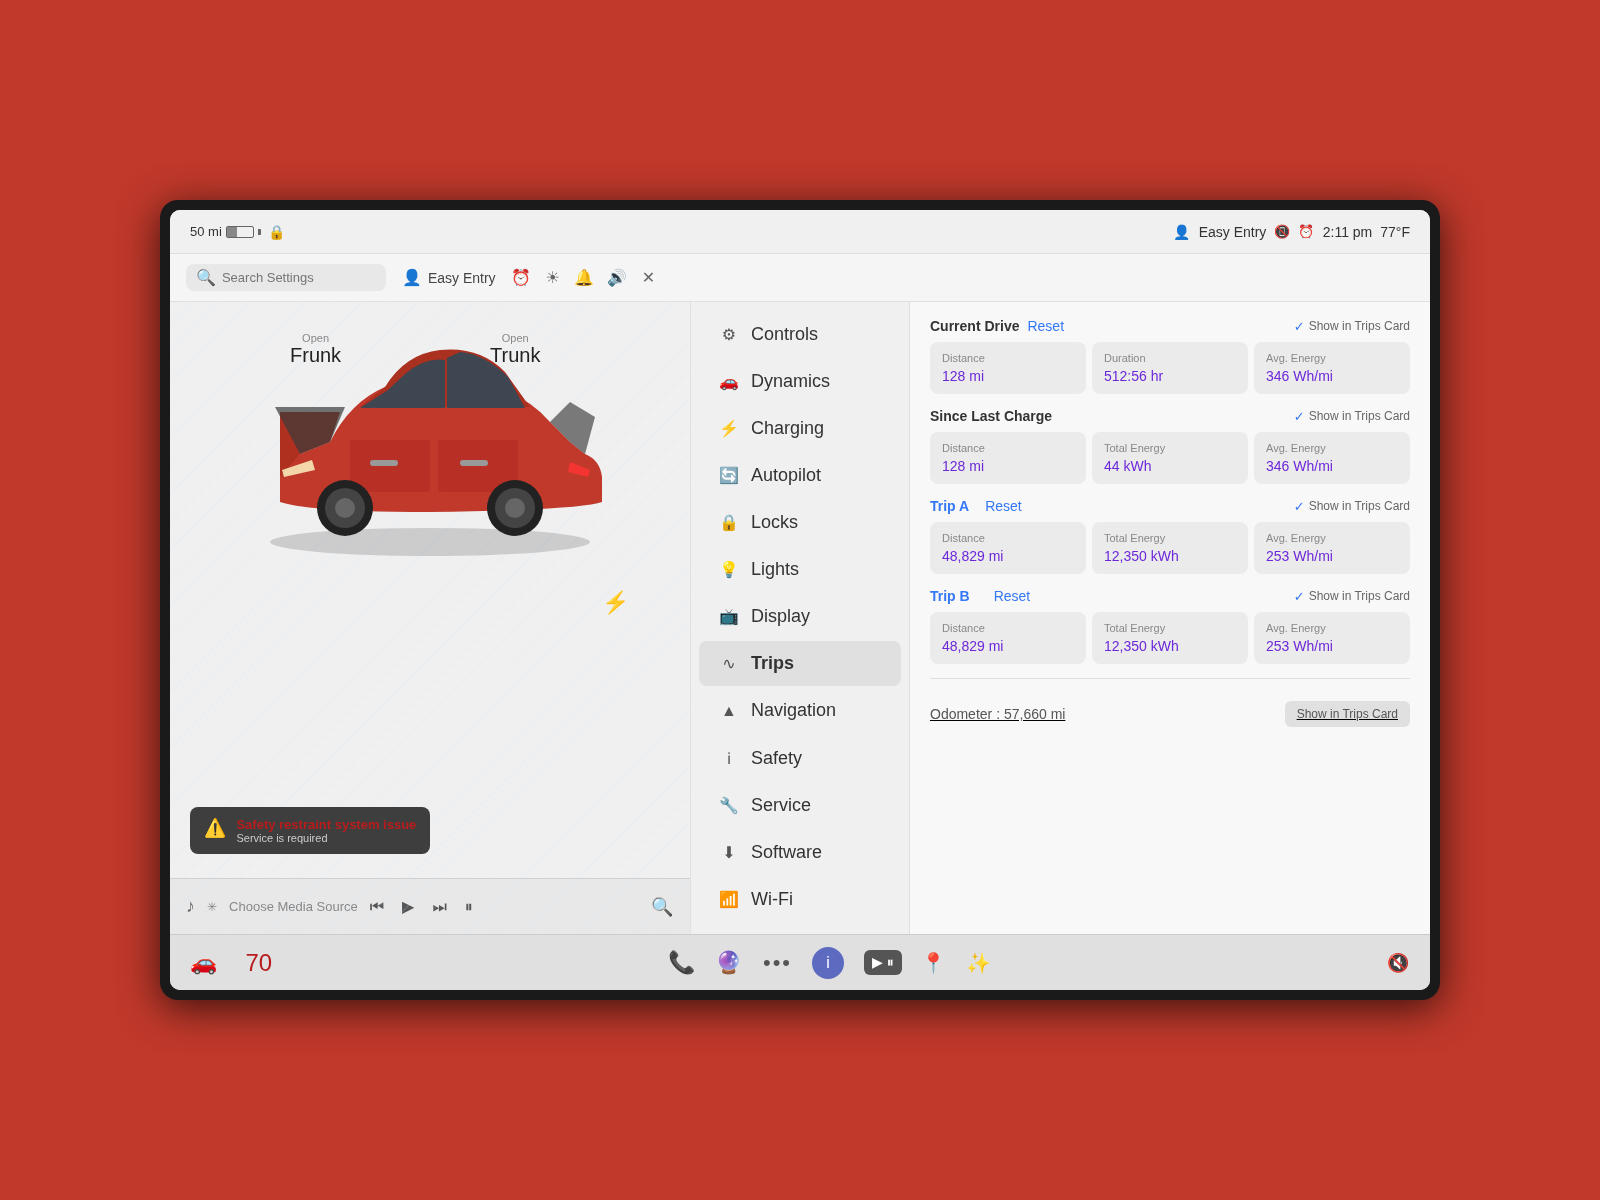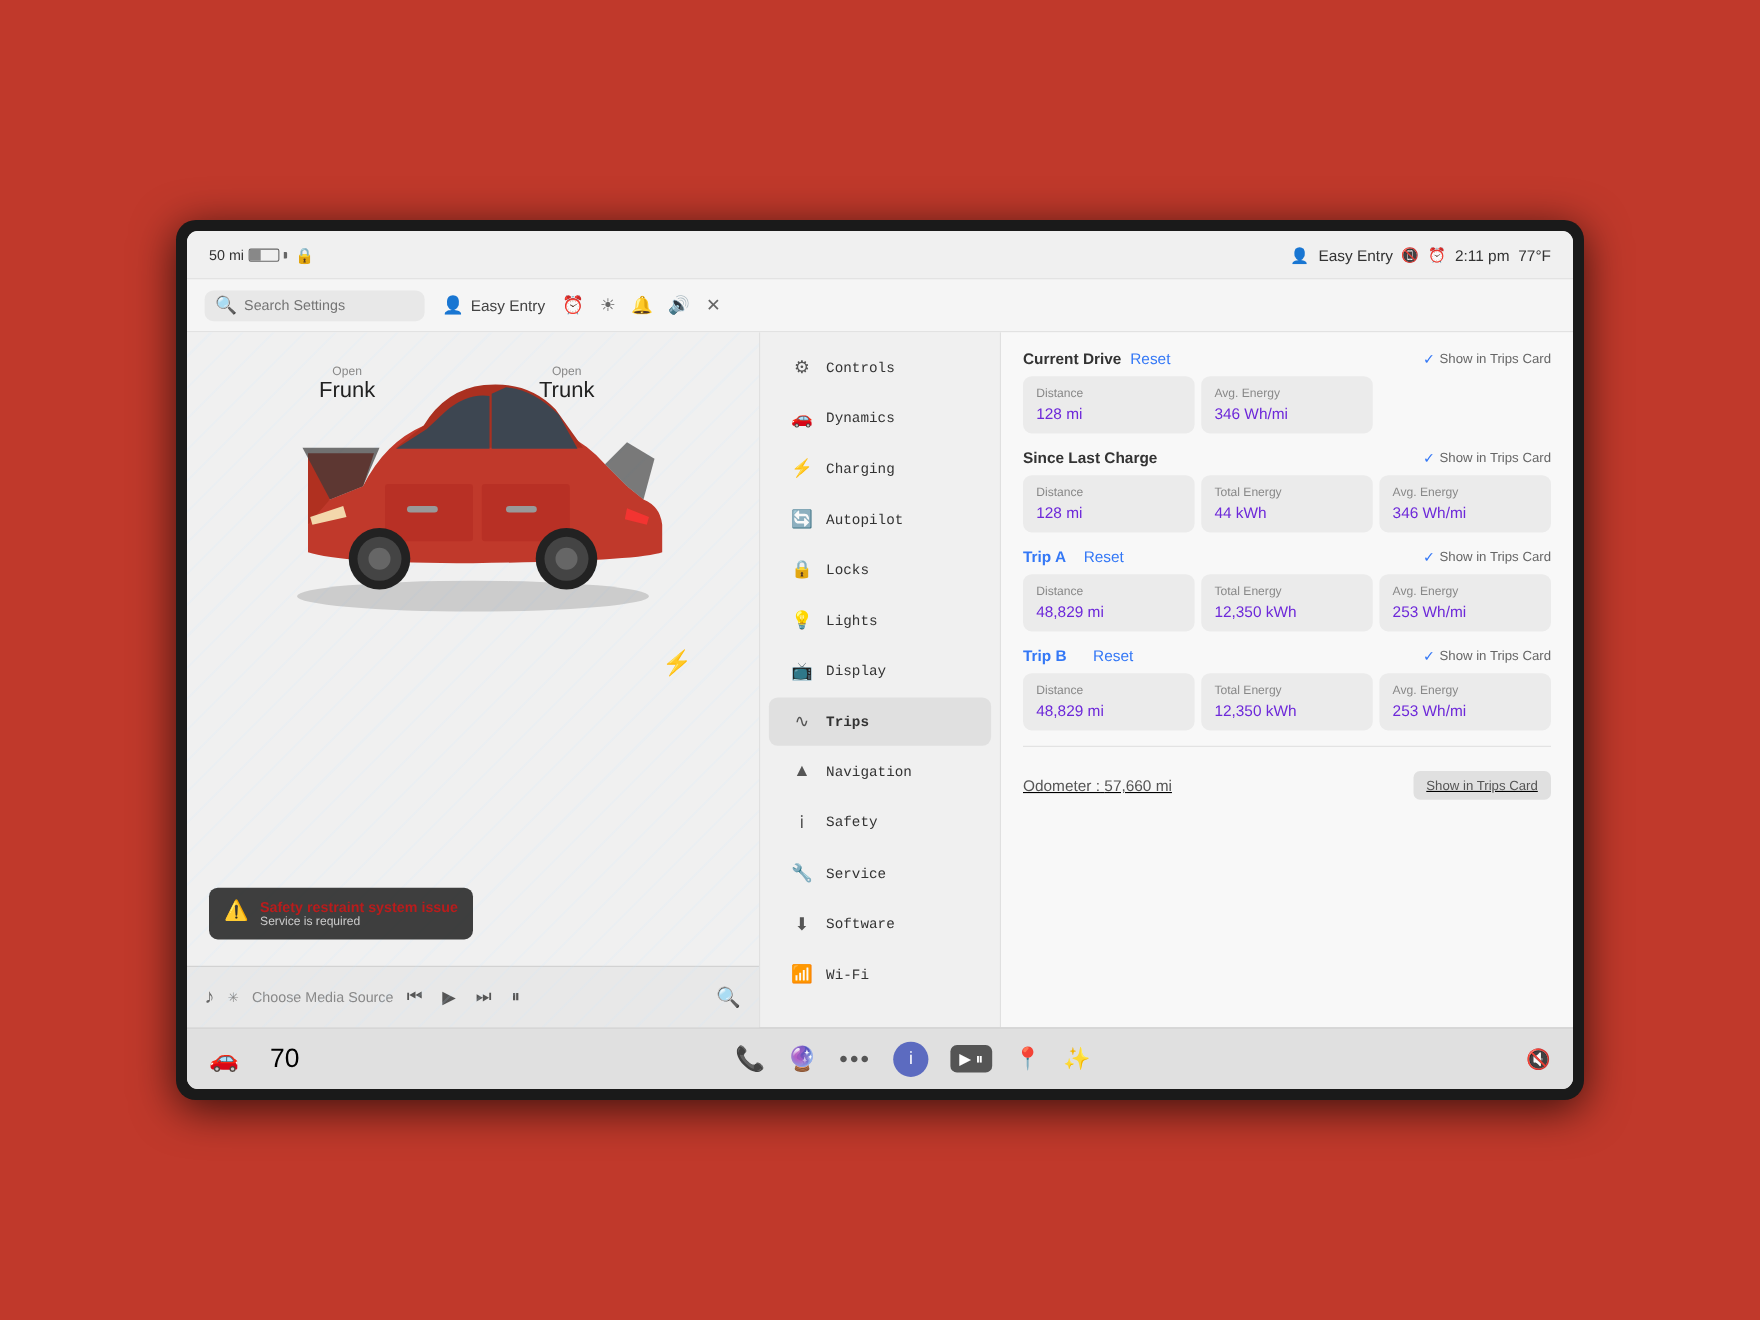--- a/index.html
+++ b/index.html
@@ -183,21 +183,21 @@
       display: flex;
       align-items: center;
       gap: 12px;
       padding: 12px 20px;
       cursor: pointer;
       border-radius: 8px;
       margin: 2px 8px;
     }
     .nav-item.active { background: #e0e0e0; }
     .nav-icon { font-size: 16px; color: #555; width: 20px; text-align: center; }
-    .nav-label { font-size: 13px; color: #333; font-family: Liberation Mono, monospace; }
+    .nav-label { font-size: 18px; color: #333; }
 
     
     .right-panel {
       flex: 1;
       background: #f8f8f8;
       padding: 16px 20px;
       overflow-y: auto;
     }
     .section-header {
       display: flex;
@@ -249,21 +249,21 @@
       height: 56px;
       background: #e0e0e0;
       display: flex;
       align-items: center;
       padding: 0 20px;
       border-top: 1px solid #ccc;
       gap: 0;
     }
     .taskbar-left { display: flex; align-items: center; gap: 8px; }
     .taskbar-car-icon { font-size: 22px; color: #555; }
-    .taskbar-speed { font-size: 24px; color: #000000; font-weight: 400; margin-left: 20px; }
+    .taskbar-speed { font-size: 24px; color: #b91c1c; font-weight: 400; margin-left: 20px; }
     .taskbar-center { flex: 1; display: flex; align-items: center; justify-content: center; gap: 20px; }
     .taskbar-btn { font-size: 22px; cursor: pointer; }
     .taskbar-btn.phone { color: #00c853; }
     .taskbar-btn.purple { color: #9c27b0; }
     .taskbar-btn.dots { color: #555; letter-spacing: 2px; }
     .taskbar-btn.info { background: #5c6bc0; border-radius: 50%; width: 32px; height: 32px; display: flex; align-items: center; justify-content: center; color: white; font-size: 16px; }
     .taskbar-btn.media-play { background: #555; border-radius: 6px; padding: 4px 8px; color: white; font-size: 14px; }
     .taskbar-btn.pin { color: #e53935; font-size: 20px; }
     .taskbar-btn.sparkle { font-size: 20px; }
     .taskbar-right { display: flex; align-items: center; gap: 8px; color: #555; font-size: 18px; }
@@ -468,20 +468,24 @@
             <span class="checkmark">✓</span>
             <span>Show in Trips Card</span>
           </span>
         </div>
         <div class="stats-grid">
           <div class="stat-cell">
             <div class="stat-label">Distance</div>
             <div class="stat-value">128 mi</div>
           </div>
           <div class="stat-cell">
+            <div class="stat-label">Duration</div>
+            <div class="stat-value">512:56 hr</div>
+          </div>
+          <div class="stat-cell">
             <div class="stat-label">Avg. Energy</div>
             <div class="stat-value">346 Wh/mi</div>
           </div>
         </div>
 
         <div class="section-header">
           <span class="section-title">Since Last Charge</span>
           <span class="show-trips-label">
             <span class="checkmark">✓</span>
             <span>Show in Trips Card</span>

